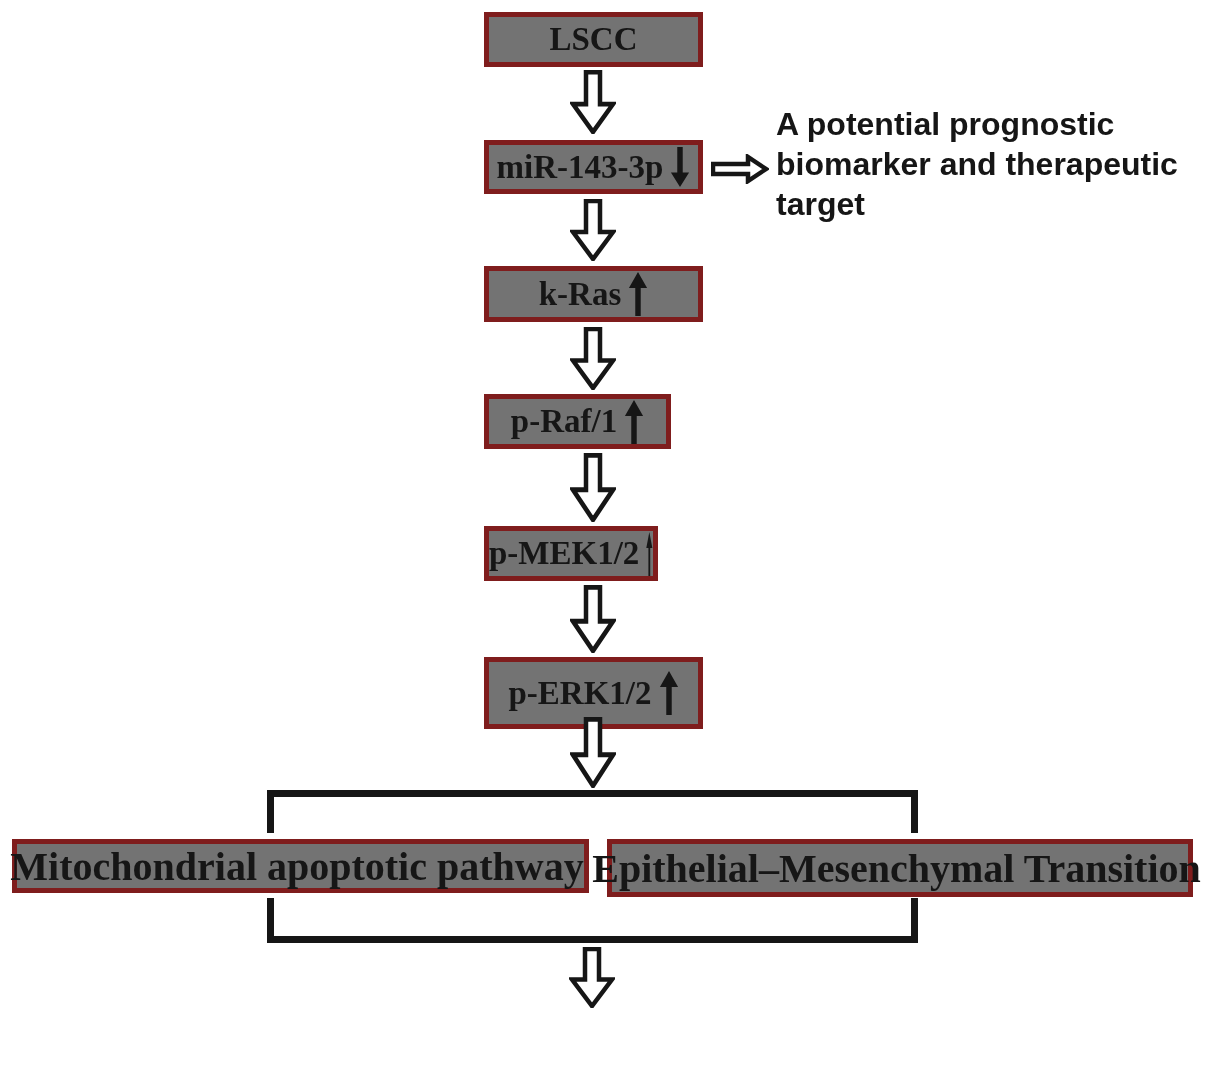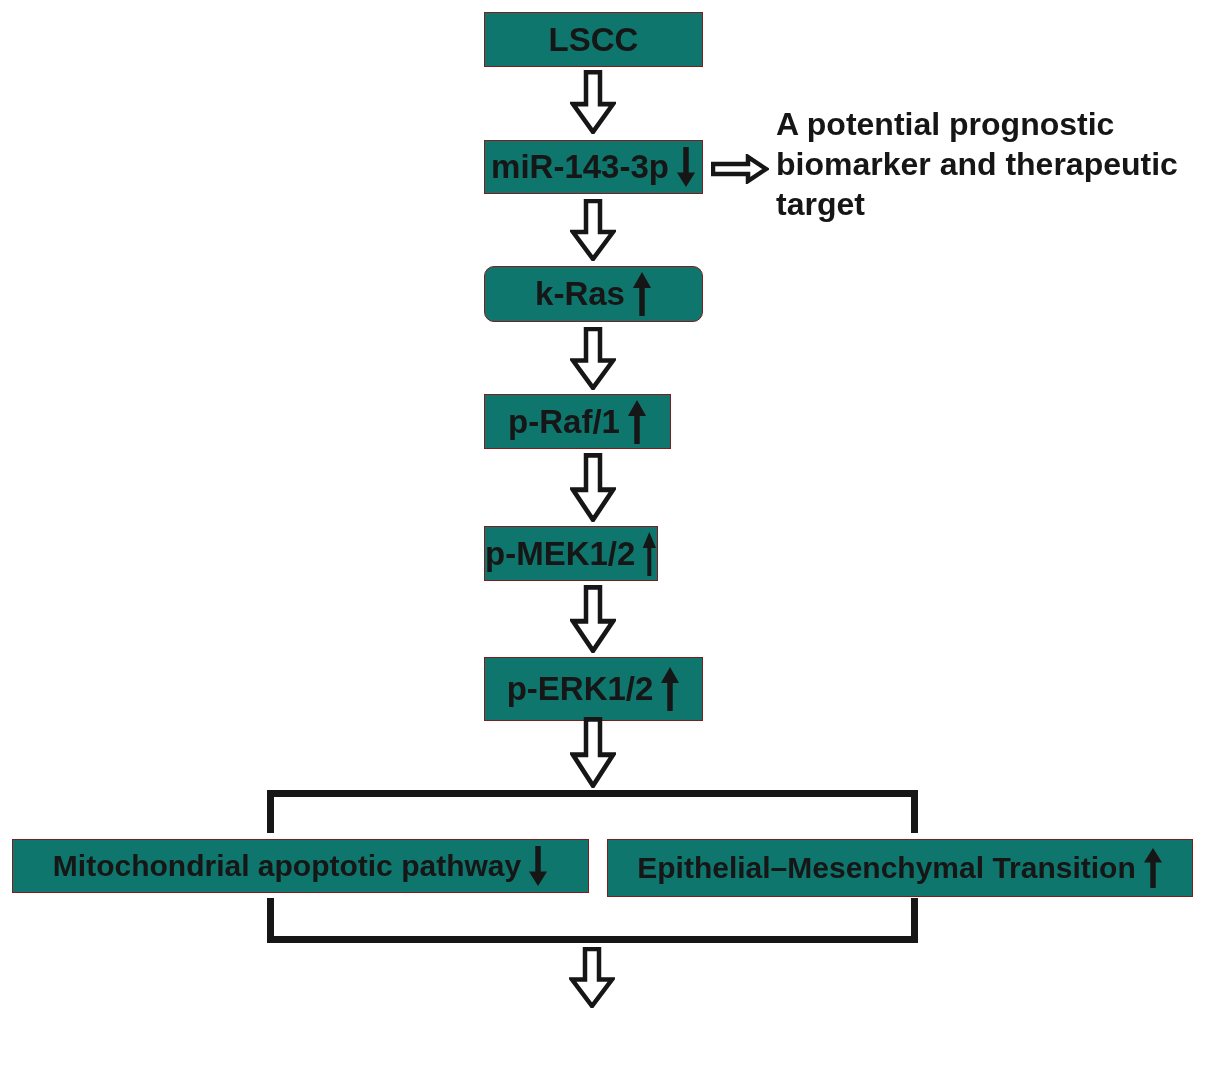--- a/index.html
+++ b/index.html
@@ -8,31 +8,32 @@
     width:1205px;height:1088px;
     background:#ffffff;
     font-family:"Liberation Sans", sans-serif;
     font-weight:bold;
     color:#161616;
     overflow:hidden;
   }
   .node{
     position:absolute;
     box-sizing:border-box;
-    border:1px solid #7f1d1d;
-    background:#0f766e;
+    border:5px solid #7f1d1d;
+    background:#737373;
     display:flex;
     align-items:center;
     justify-content:center;
     gap:7px;
     white-space:nowrap;
+    font-family:Liberation Serif, serif;
   }
   .node .lbl{display:inline-block;}
   .fs-node{font-size:33px;}
-  .fs-wide{font-size:30px;}
+  .fs-wide{font-size:40px;}
   .trend path{fill:#161616;}
   .flow{position:absolute;}
   .flow path{fill:#ffffff;stroke:#161616;stroke-width:4.5;stroke-linejoin:miter;}
   .bracket{position:absolute;background:#161616;}
   .annotation{
     position:absolute;
     left:776px;top:104px;width:440px;
     font-size:32px;line-height:40px;
     text-align:left;
   }
@@ -65,21 +66,21 @@
   <div class="annotation">
     <div>A potential prognostic</div>
     <div>biomarker and therapeutic</div>
     <div>target</div>
   </div>
 
   <svg class="flow" style="left:570px;top:199px;" width="46" height="62" viewBox="0 0 46 62" preserveAspectRatio="none">
     <path d="M16 2 H30 V33 H43 L23 60 L3 33 H16 Z"></path>
   </svg>
 
-  <div class="node fs-node" style="left:484px;top:266px;width:219px;height:56px;border-radius:10px;">
+  <div class="node fs-node" style="left:484px;top:266px;width:219px;height:56px;">
     <span class="lbl">k-Ras</span>
     <svg class="trend" width="20" height="44" viewBox="0 0 22 44" preserveAspectRatio="none">
       <path d="M11 0 L21 16 H14 V44 H8 V16 H1 Z"></path>
     </svg>
   </div>
 
   <svg class="flow" style="left:570px;top:327px;" width="46" height="63" viewBox="0 0 46 62" preserveAspectRatio="none">
     <path d="M16 2 H30 V33 H43 L23 60 L3 33 H16 Z"></path>
   </svg>
 
@@ -98,21 +99,21 @@
     <span class="lbl">p-MEK1/2</span>
     <svg class="trend" width="20" height="44" viewBox="0 0 22 44" preserveAspectRatio="none">
       <path d="M11 0 L21 16 H14 V44 H8 V16 H1 Z"></path>
     </svg>
   </div>
 
   <svg class="flow" style="left:570px;top:585px;" width="46" height="68" viewBox="0 0 46 62" preserveAspectRatio="none">
     <path d="M16 2 H30 V33 H43 L23 60 L3 33 H16 Z"></path>
   </svg>
 
-  <div class="node fs-node" style="left:484px;top:657px;width:219px;height:64px;">
+  <div class="node fs-node" style="left:484px;top:657px;width:219px;height:72px;">
     <span class="lbl">p-ERK1/2</span>
     <svg class="trend" width="20" height="44" viewBox="0 0 22 44" preserveAspectRatio="none">
       <path d="M11 0 L21 16 H14 V44 H8 V16 H1 Z"></path>
     </svg>
   </div>
 
   <svg class="flow" style="left:570px;top:717px;" width="46" height="71" viewBox="0 0 46 62" preserveAspectRatio="none">
     <path d="M16 2 H30 V33 H43 L23 60 L3 33 H16 Z"></path>
   </svg>
 

